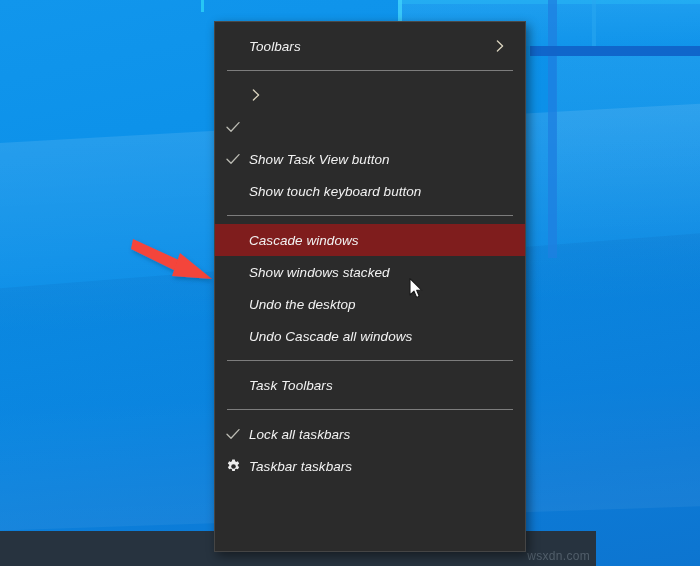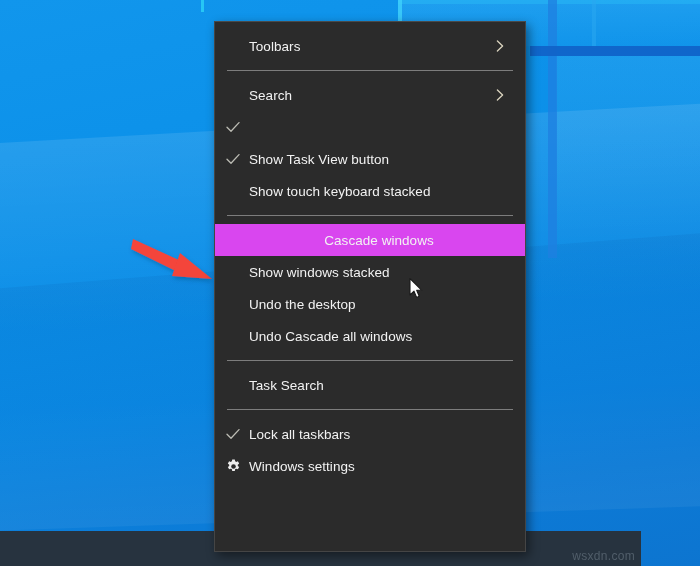--- a/index.html
+++ b/index.html
@@ -107,21 +107,21 @@
   .wp-panel-r {
     position: absolute;
     left: 556px; top: 56px; width: 144px; height: 200px;
     background: linear-gradient(to bottom, rgba(120,215,255,0.14), rgba(120,215,255,0.0));
   }
 
   
   .taskbar {
     position: absolute;
     left: 0; bottom: 0;
-    width: 641px; height: 35px;
+    width: 596px; height: 35px;
     background: #27333f;
   }
   .watermark {
     position: absolute;
     right: 6px;
     bottom: 3px;
     font-size: 12px;
     color: #515e6a;
     letter-spacing: 0.3px;
     font-family: "Liberation Sans", sans-serif;
@@ -161,24 +161,24 @@
     height: 32px;
     display: flex;
     align-items: center;
     padding-left: 34px;
     padding-right: 16px;
     color: #f2f2f2;
     font-size: 13.5px;
     letter-spacing: 0.05px;
     white-space: nowrap;
     box-sizing: border-box;
+    font-style: italic;
   }
   .menu-item.highlighted {
-    background: #d946ef;
-    text-align: center;
+    background: #7f1d1d;
   }
   .menu-item .label {
     flex: 1 1 auto;
   }
 
   .glyph {
     position: absolute;
     left: 9px;
     top: 0;
     height: 32px;
@@ -259,21 +259,20 @@
       <div class="menu-item">
         <span class="label">Toolbars</span>
         <span class="chevron">
           <svg width="14" height="14" viewBox="0 0 14 14" xmlns="http://www.w3.org/2000/svg">
             <path d="M4.4,2 L9.6,7 L4.4,12" fill="none" stroke="#d8d2bd" stroke-width="1.35" stroke-linecap="round" stroke-linejoin="round"></path>
           </svg>
         </span>
       </div>
       <div class="separator"></div>
       <div class="menu-item">
-        <span class="label">Search</span>
         <span class="chevron">
           <svg width="14" height="14" viewBox="0 0 14 14" xmlns="http://www.w3.org/2000/svg">
             <path d="M4.4,2 L9.6,7 L4.4,12" fill="none" stroke="#d8d2bd" stroke-width="1.35" stroke-linecap="round" stroke-linejoin="round"></path>
           </svg>
         </span>
       </div>
       <div class="menu-item">
         <span class="glyph check">
           <svg width="16" height="16" viewBox="0 0 16 16" xmlns="http://www.w3.org/2000/svg">
             <path d="M2,8.2 L6,12.2 L14,3.6" fill="none" stroke="#bdbdb5" stroke-width="1.3" stroke-linecap="round" stroke-linejoin="round"></path>
@@ -282,56 +281,56 @@
       </div>
       <div class="menu-item">
         <span class="glyph check">
           <svg width="16" height="16" viewBox="0 0 16 16" xmlns="http://www.w3.org/2000/svg">
             <path d="M2,8.2 L6,12.2 L14,3.6" fill="none" stroke="#bdbdb5" stroke-width="1.3" stroke-linecap="round" stroke-linejoin="round"></path>
           </svg>
         </span>
         <span class="label">Show Task View button</span>
       </div>
       <div class="menu-item">
-        <span class="label">Show touch keyboard stacked</span>
+        <span class="label">Show touch keyboard button</span>
       </div>
       <div class="separator"></div>
       <div class="menu-item highlighted">
         <span class="label">Cascade windows</span>
       </div>
       <div class="menu-item">
         <span class="label">Show windows stacked</span>
       </div>
       <div class="menu-item">
         <span class="label">Undo the desktop</span>
       </div>
       <div class="menu-item">
         <span class="label">Undo Cascade all windows</span>
       </div>
       <div class="separator"></div>
       <div class="menu-item">
-        <span class="label">Task Search</span>
+        <span class="label">Task Toolbars</span>
       </div>
       <div class="separator"></div>
       <div class="menu-item">
         <span class="glyph check">
           <svg width="16" height="16" viewBox="0 0 16 16" xmlns="http://www.w3.org/2000/svg">
             <path d="M2,8.2 L6,12.2 L14,3.6" fill="none" stroke="#bdbdb5" stroke-width="1.3" stroke-linecap="round" stroke-linejoin="round"></path>
           </svg>
         </span>
         <span class="label">Lock all taskbars</span>
       </div>
       <div class="menu-item">
         <span class="glyph gear">
           <svg width="15" height="15" viewBox="0 0 16 16" xmlns="http://www.w3.org/2000/svg">
             <path fill="#ededed" d="M6.6,0.6 h2.8 l0.28,1.9 a5.6,5.6 0 0 1 1.2,0.7 l1.77,-0.75 l1.4,2.42 l-1.5,1.18 a5.6,5.6 0 0 1 0,1.4 l1.5,1.18 l-1.4,2.42 l-1.77,-0.75 a5.6,5.6 0 0 1 -1.2,0.7 l-0.28,1.9 h-2.8 l-0.28,-1.9 a5.6,5.6 0 0 1 -1.2,-0.7 l-1.77,0.75 l-1.4,-2.42 l1.5,-1.18 a5.6,5.6 0 0 1 0,-1.4 l-1.5,-1.18 l1.4,-2.42 l1.77,0.75 a5.6,5.6 0 0 1 1.2,-0.7 Z"></path>
             <circle cx="8" cy="8" r="2.45" fill="#2b2b2b"></circle>
           </svg>
         </span>
-        <span class="label">Windows settings</span>
+        <span class="label">Taskbar taskbars</span>
       </div>
     </div>
 
   <div class="cursor">
     <svg width="16" height="22" viewBox="0 0 16 22" xmlns="http://www.w3.org/2000/svg">
       <path d="M1,0.5 L1,17 L5,13.2 L7.6,19.4 L10.2,18.3 L7.7,12.3 L12.8,12.3 Z" fill="#ffffff" stroke="#1a1a1a" stroke-width="1.1" stroke-linejoin="round"></path>
     </svg>
   </div>
 
 </div>

